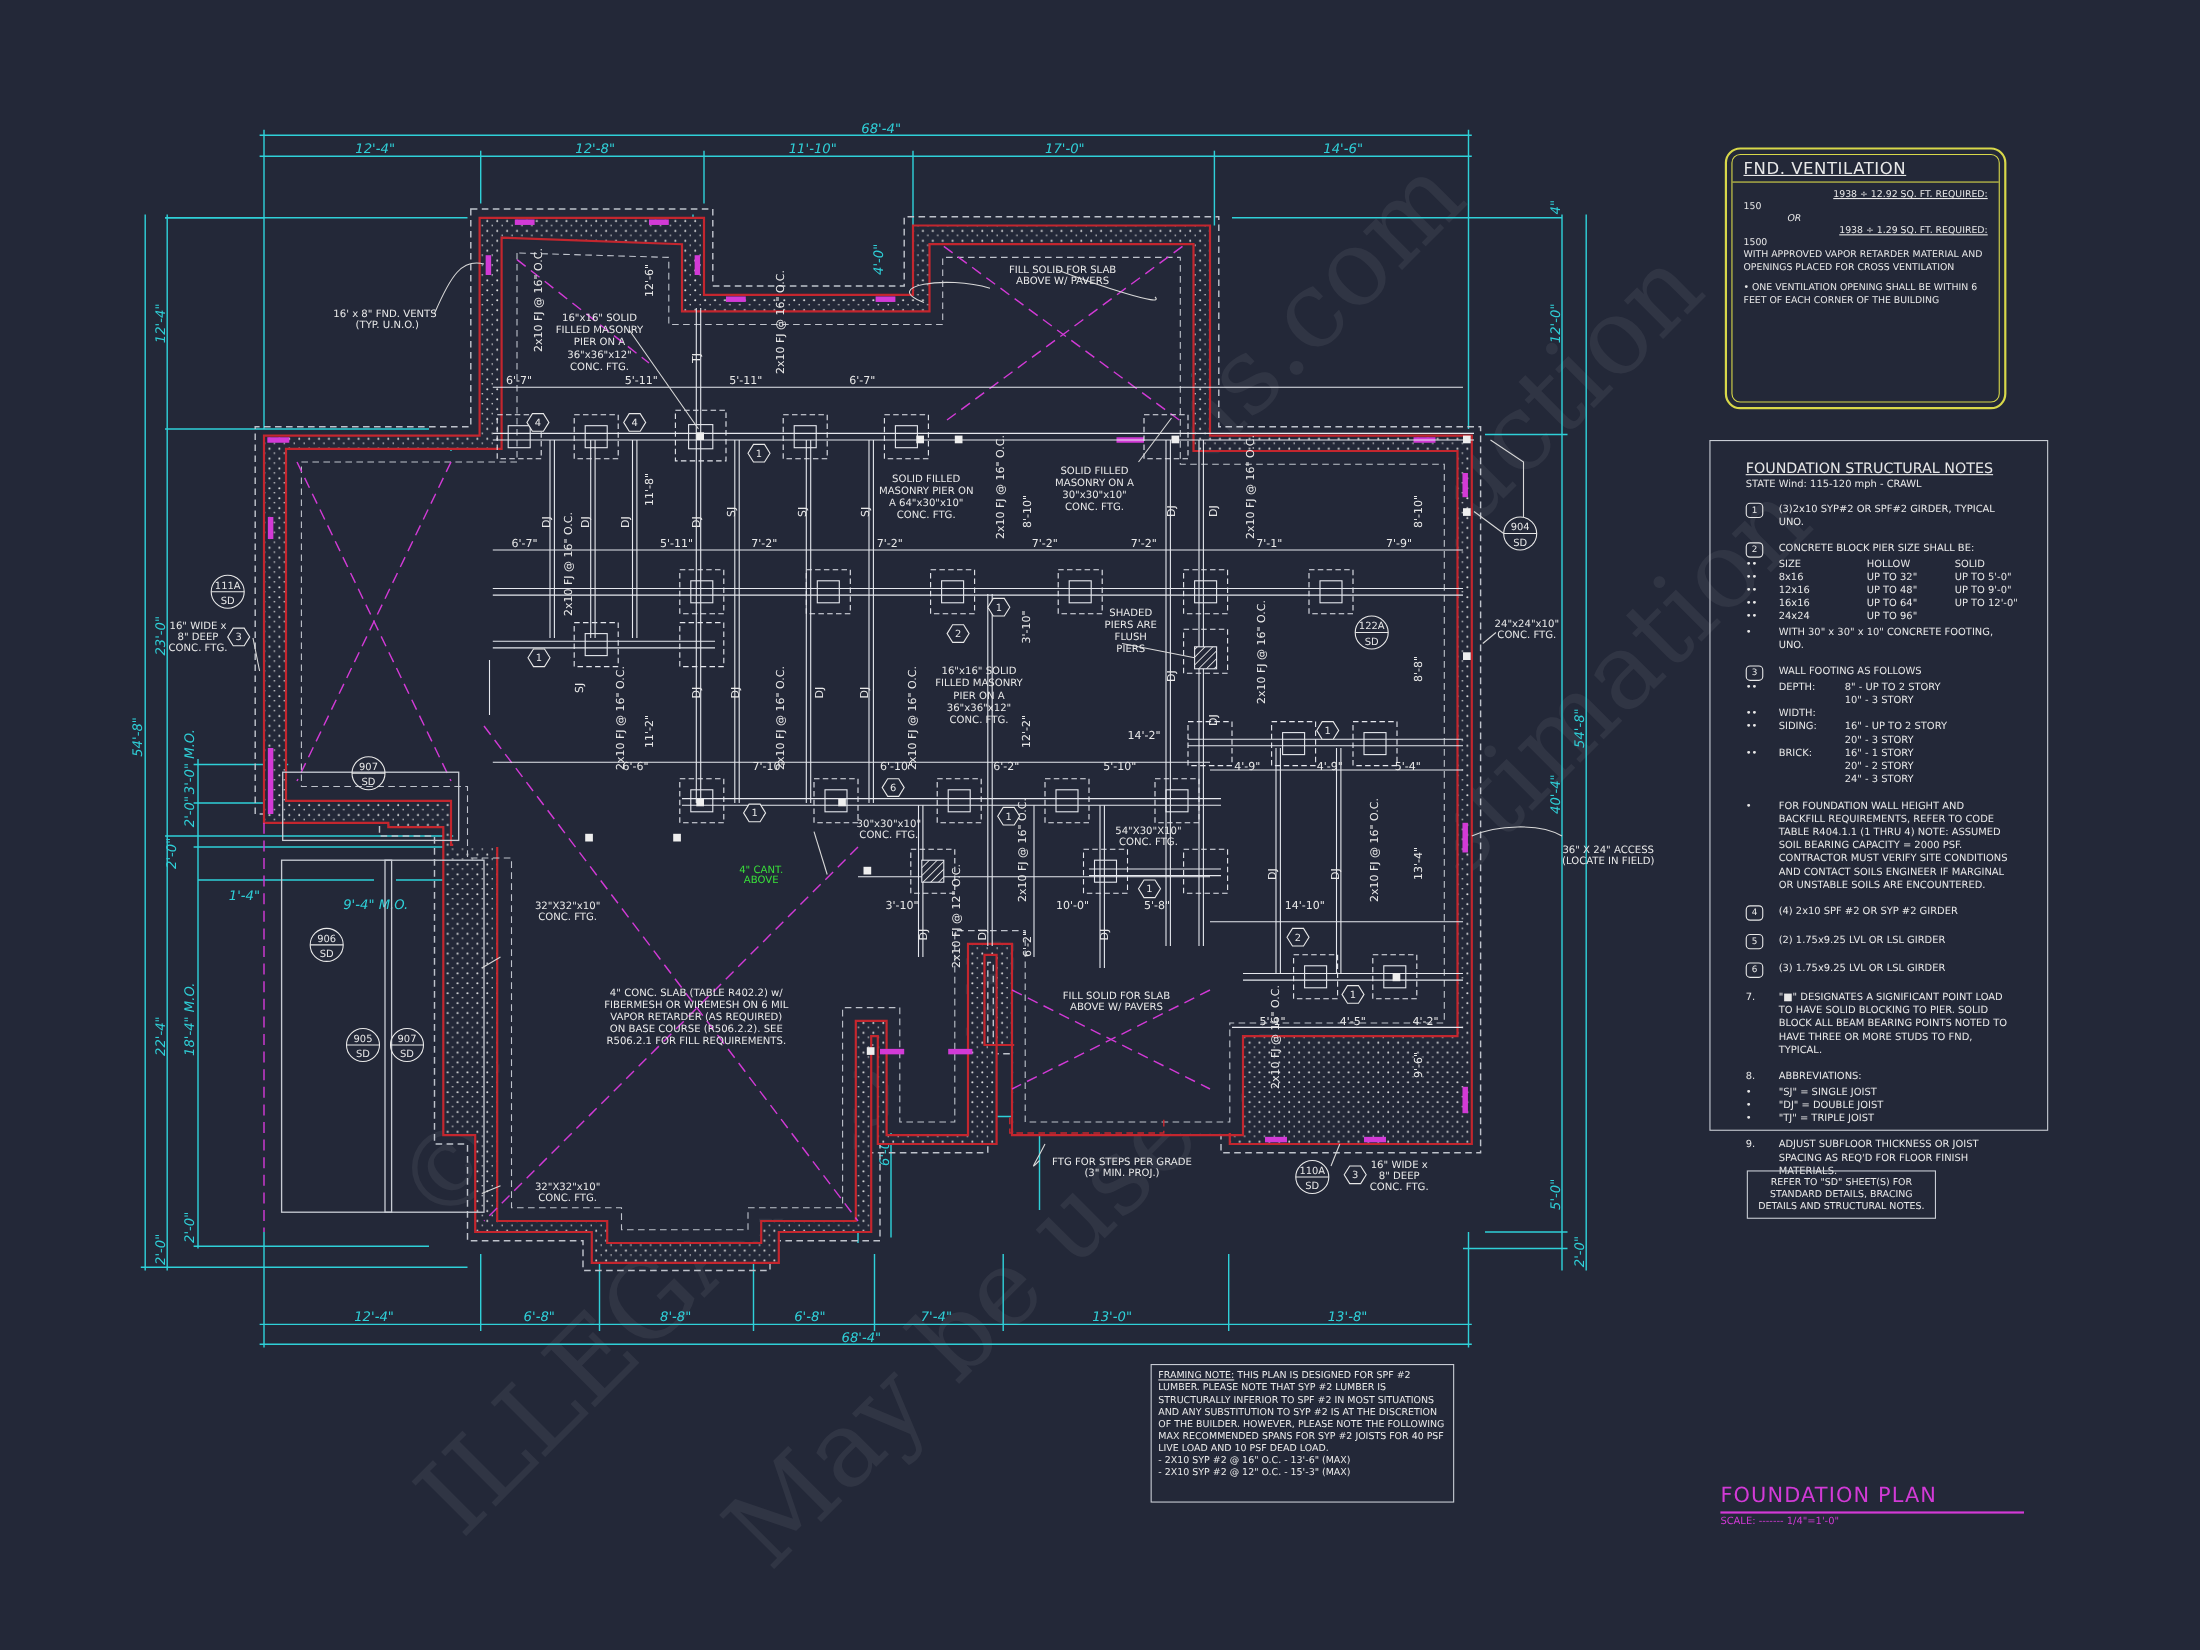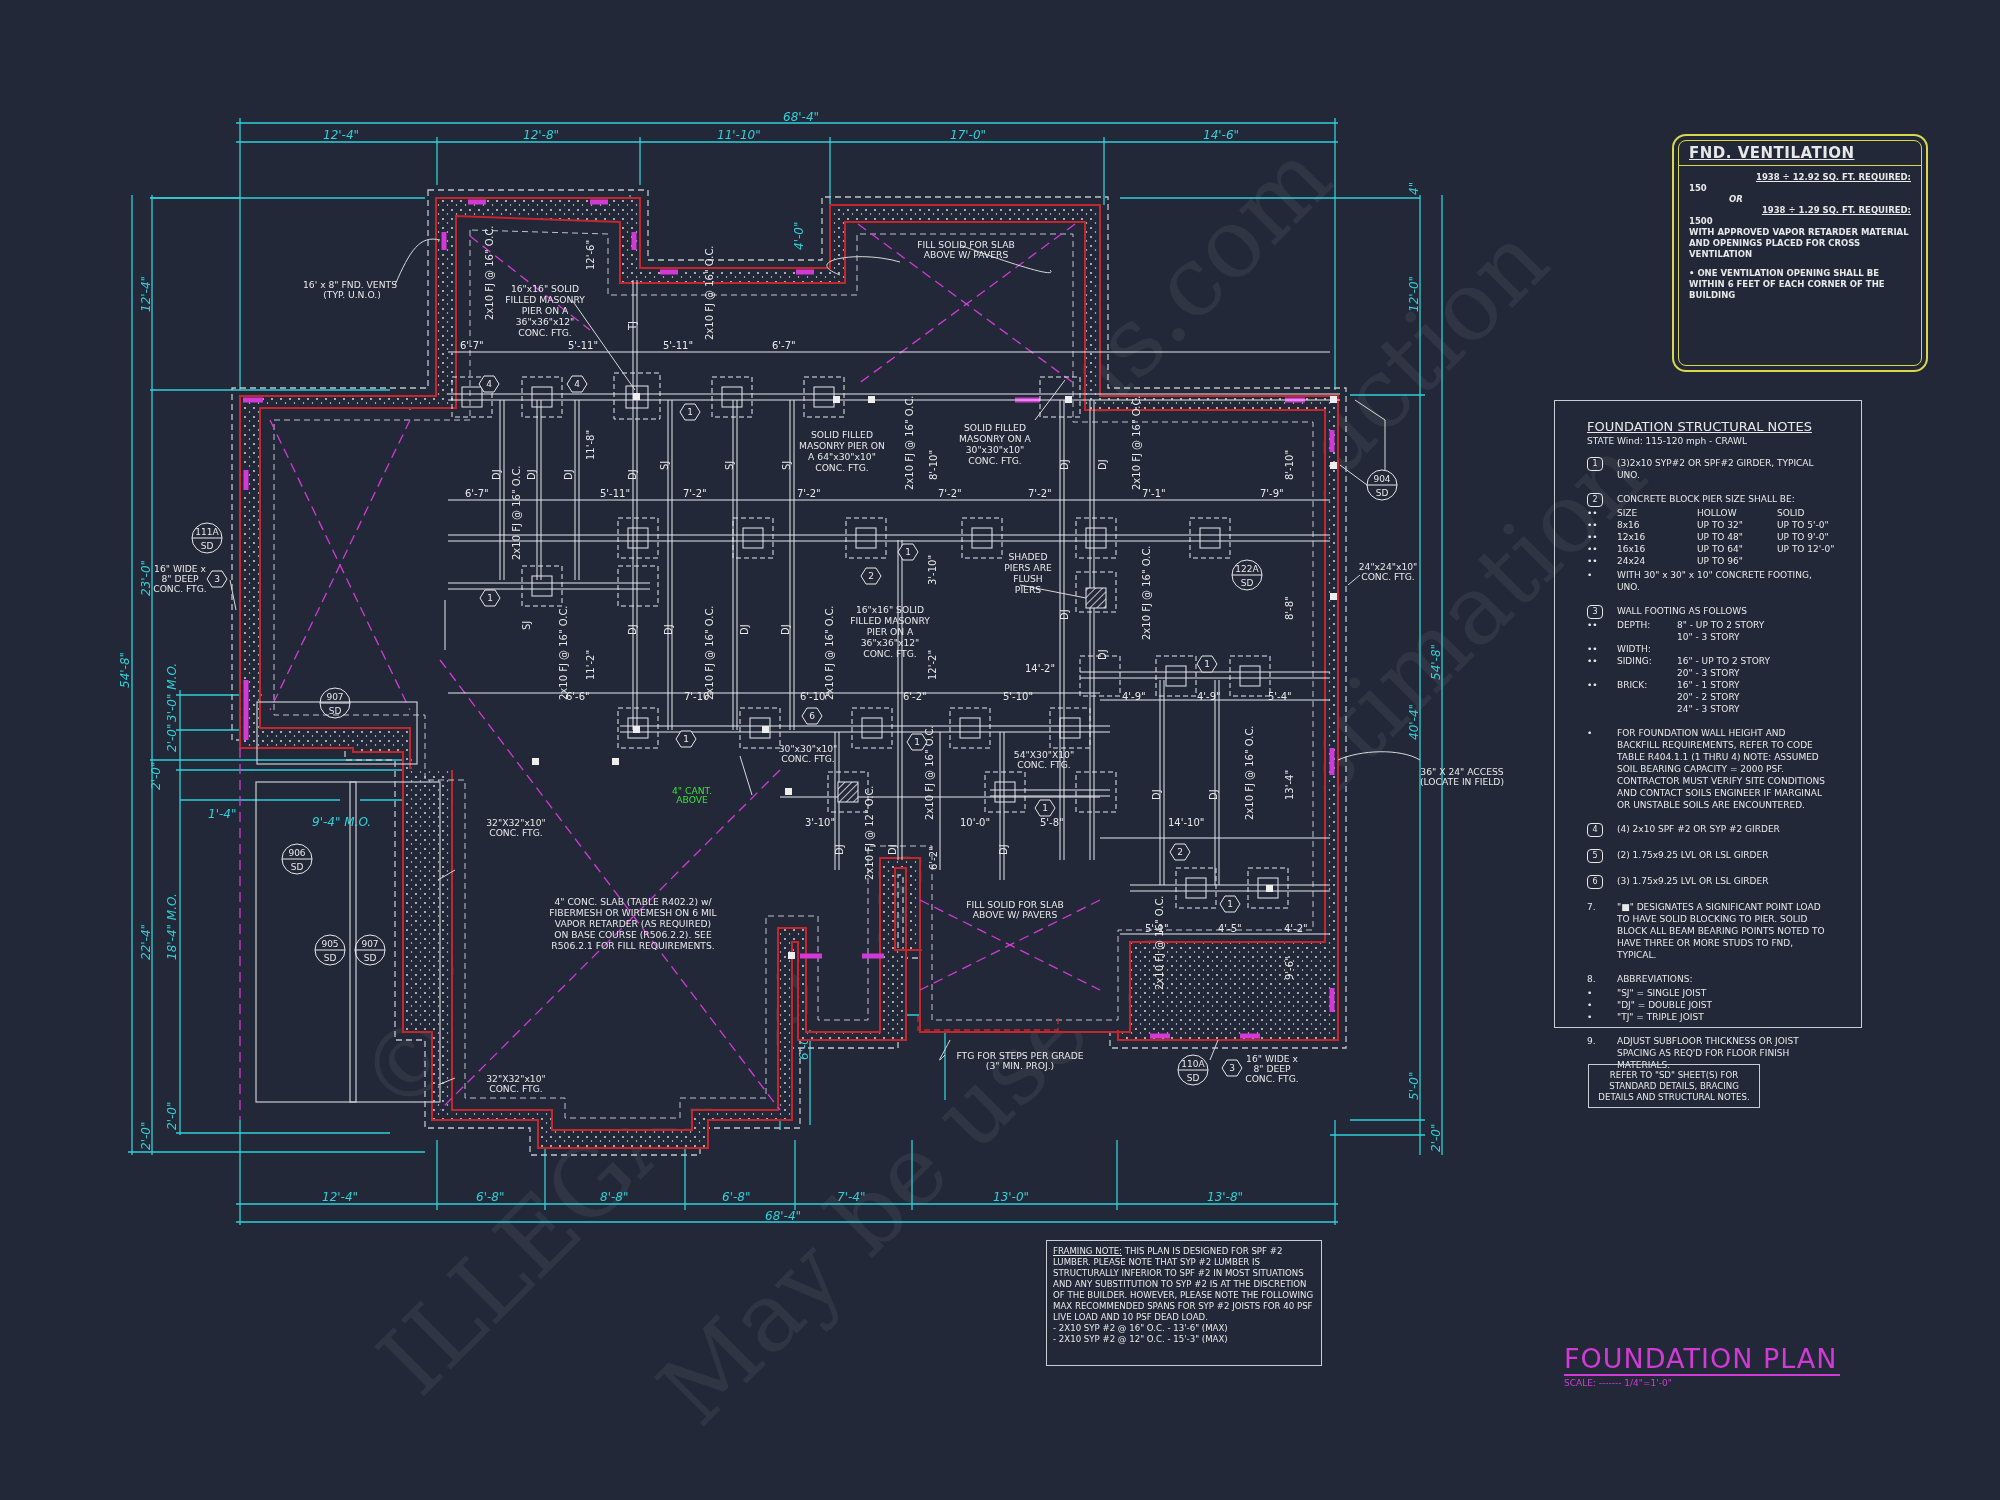--- a/index.html
+++ b/index.html
@@ -5,42 +5,42 @@
   html, body { margin: 0; padding: 0; background: #232838; }
   body { width: 2000px; height: 1500px; position: relative; overflow: hidden;
          font-family: "DejaVu Sans", sans-serif; color: #e6e6e6; }
   #sheet { position: absolute; left: 0; top: 0; width: 2000px; height: 1500px; }
   svg text { font-family: "DejaVu Sans", sans-serif; }
   .dim { fill: #2fd0d8; font-size: 12px; font-style: italic; }
   .note { fill: #e8e8e8; font-size: 10px; }
   .wm { fill: #ffffff; opacity: 0.06; font-family: "DejaVu Serif", serif; font-size: 96px; }
 
   .panel { position: absolute; box-sizing: border-box; color: #e8e8e8; font-size: 10px; line-height: 12px; }
-  .vent-box { left: 1672px; top: 134px; width: 256px; height: 238px; border: 2px solid #d8d84a; border-radius: 14px; padding: 4px; font-weight: bold; }
+  .vent-box { left: 1568px; top: 134px; width: 256px; height: 238px; border: 2px solid #d8d84a; border-radius: 14px; padding: 4px; }
   .vent-inner { border: 1.5px solid #d8d84a; border-radius: 8px; height: 100%; box-sizing: border-box; padding: 0; }
   .vent-title { font-size: 15px; line-height: 20px; padding: 2px 10px; text-decoration: underline; border-bottom: 1.5px solid #d8d84a; letter-spacing: 0.5px; }
   .vent-body { padding: 6px 10px; font-size: 8.5px; line-height: 11px; }
   .u { text-decoration: underline; text-align: right; }
   .or { padding-left: 40px; font-style: italic; }
 
   .struct-box { left: 1554px; top: 400px; width: 308px; height: 628px; border: 1.5px solid #c8ccd4; padding: 18px 32px; }
   .struct-title { font-size: 13px; text-decoration: underline; line-height: 16px; }
   .struct-sub { font-size: 9px; margin-bottom: 10px; }
   .srow { display: flex; font-size: 9px; line-height: 12px; margin-top: 2px; }
   .srow .mark { width: 30px; flex: 0 0 30px; }
   .hex { display: inline-block; width: 14px; height: 12px; border: 1px solid #e8e8e8; border-radius: 4px; text-align: center; font-size: 8px; line-height: 12px; }
   .tbl { display: grid; grid-template-columns: 30px 80px 80px 80px; font-size: 9px; line-height: 12px; }
   .tbl .hd { }
   .gap { height: 10px; }
 
   .framing-box { left: 1046px; top: 1240px; width: 276px; height: 126px; border: 1.5px solid #c8ccd4; padding: 5px 6px; font-size: 8.6px; line-height: 11px; }
   .refer-box { left: 1588px; top: 1064px; width: 172px; height: 44px; border: 1.5px solid #c8ccd4; padding: 5px 4px; text-align: center; font-size: 8.6px; line-height: 11px; }
 
   .title-block { position: absolute; left: 1564px; top: 1344px; width: 276px; }
-  .plan-title { color: #d23ad6; font-size: 27px; line-height: 30px; letter-spacing: 1px; border-bottom: 2px solid #d23ad6; }
+  .plan-title { color: #d23ad6; font-size: 19px; line-height: 30px; letter-spacing: 1px; border-bottom: 2px solid #d23ad6; }
   .plan-scale { color: #d23ad6; font-size: 9px; margin-top: 2px; }
 </style>
 </head>
 <body>
 
 <div id="sheet">
 <svg width="2000" height="1500" viewBox="0 0 2000 1500" xmlns="http://www.w3.org/2000/svg">
   <defs>
     <pattern id="conc" width="9" height="9" patternUnits="userSpaceOnUse">
       <rect width="9" height="9" fill="#232838"></rect>

